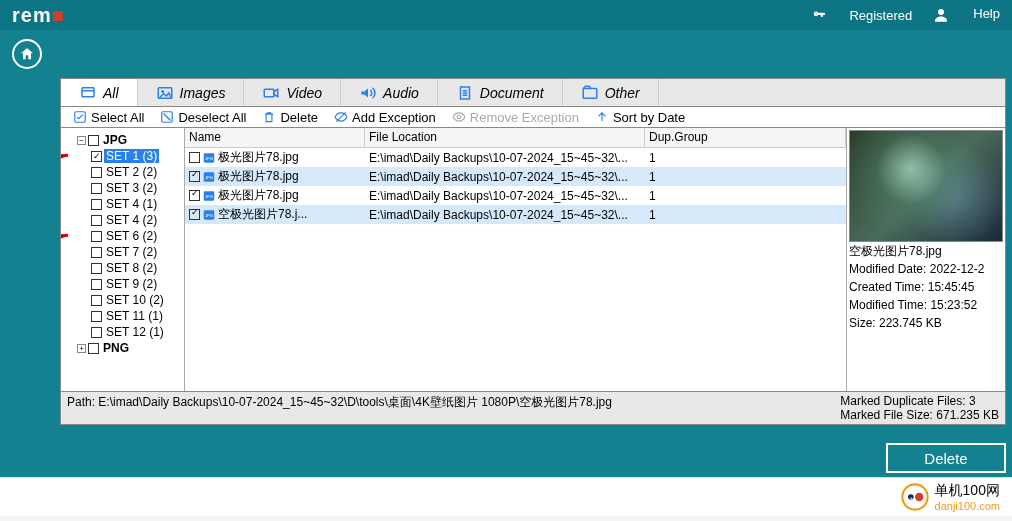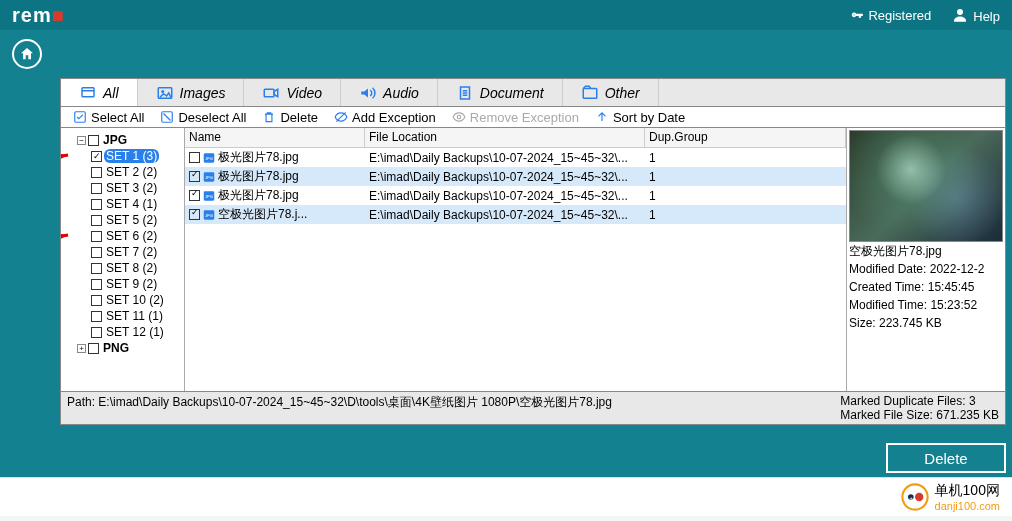--- a/index.html
+++ b/index.html
@@ -2,42 +2,42 @@
 <html><head>
 <meta charset="utf-8">
 <style>
   * { margin: 0; padding: 0; box-sizing: border-box; font-family: Arial, sans-serif; }
   body { background: #f5f5f5; width: 1012px; height: 521px; overflow: hidden; }
   .topbar { background: #0c7482; height: 30px; display: flex; align-items: center; padding: 0 12px; color: #fff; }
   .logo { font-size: 20px; font-weight: bold; letter-spacing: 1px; }
   .logo .red { color: #d93b2b; }
   .logo .wh { color: #fff; }
   .topspace { flex: 1; }
-  .toplink { display: flex; align-items: flex-end; gap: 4px; margin-left: 20px; cursor: pointer; font-size: 13px; }
+  .toplink { display: flex; align-items: flex-start; gap: 23px; margin-left: 20px; cursor: pointer; font-size: 13px; }
   .icon-key { width: 14px; height: 14px; }
   .icon-person { width: 18px; height: 18px; }
   .midbar { background: #13818f; height: 48px; display: flex; align-items: center; padding: 0 12px; }
   .home-circle { width: 30px; height: 30px; border: 2px solid #fff; border-radius: 50%; display: flex; align-items: center; justify-content: center; cursor: pointer; }
   .home-circle svg { width: 16px; height: 16px; fill: #fff; }
   .main { background: #13818f; padding: 0 6px 6px 60px; }
   .tabs { background: #e8e8e8; display: flex; height: 28px; border: 1px solid #888; border-bottom: 0; }
   .tab { display: flex; align-items: center; gap: 6px; padding: 0 18px; border-right: 1px solid #ccc; cursor: pointer; font-size: 14px; font-style: italic; }
   .tab.active { background: #fff; }
   .tab svg { width: 18px; height: 18px; }
   .toolbar { background: #fff; border: 1px solid #888; display: flex; align-items: center; height: 22px; padding: 0 6px; gap: 4px; font-size: 13px; }
   .tbtn { display: flex; align-items: center; gap: 4px; padding: 0 6px; cursor: pointer; }
   .tbtn.disabled { color: #aaa; }
   .tbtn svg { width: 14px; height: 14px; }
   .content { display: flex; background: #fff; border: 1px solid #888; border-top: 0; height: 264px; }
   .tree { width: 124px; border-right: 1px solid #aaa; padding: 4px; font-size: 12px; overflow: auto; }
   .tree-row { display: flex; align-items: center; gap: 2px; height: 16px; white-space: nowrap; }
   .tree-cb { width: 11px; height: 11px; border: 1px solid #333; display: inline-block; }
   .tree-cb.chk::after { content: "✓"; font-size: 9px; position: relative; top: -4px; left: 1px; }
   .tree-lbl { padding: 0 2px; }
-  .tree-lbl.sel { background: #2a80eb; color: #fff; border-radius: 6px; }
+  .tree-lbl.sel { background: #2a80eb; color: #fff; }
   .indent1 { padding-left: 12px; }
   .indent2 { padding-left: 26px; position: relative; }
   .expander { width: 9px; height: 9px; border: 1px solid #888; font-size: 8px; line-height: 7px; text-align: center; display: inline-block; cursor: pointer; }
   .arrow { position: absolute; left: -75px; top: 4px; width: 86px; height: 20px; pointer-events: none; z-index: 5; }
   .table { flex: 1; overflow: hidden; border-right: 1px solid #aaa; }
   .thead { display: flex; background: #f5f5f5; font-size: 12px; height: 20px; }
   .th { border-right: 1px solid #ccc; border-bottom: 1px solid #ccc; padding: 2px 4px; }
   .th.c1 { width: 180px; }
   .th.c2 { width: 280px; }
   .th.c3 { flex: 1; }
@@ -217,21 +217,21 @@
           <div class="tree-row indent2">
             <span class="tree-cb"></span>
             <span class="tree-lbl">SET 3 (2)</span>
           </div>
           <div class="tree-row indent2">
             <span class="tree-cb"></span>
             <span class="tree-lbl">SET 4 (1)</span>
           </div>
           <div class="tree-row indent2">
             <span class="tree-cb"></span>
-            <span class="tree-lbl">SET 5 (2)</span>
+            <span class="tree-lbl">SET 4 (2)</span>
           </div>
           <div class="tree-row indent2">
             <svg class="arrow" viewBox="0 0 86 20">
               <defs>
                 <marker id="ah5" markerWidth="10" markerHeight="10" refX="9" refY="3" orient="auto">
                   <path d="M0,0 L0,6 L9,3 z" fill="#d00"></path>
                 </marker>
               </defs>
               <line x1="2" y1="16" x2="78" y2="3" stroke="#d00" stroke-width="3" marker-end="url(#ah5)"></line>
             </svg>

